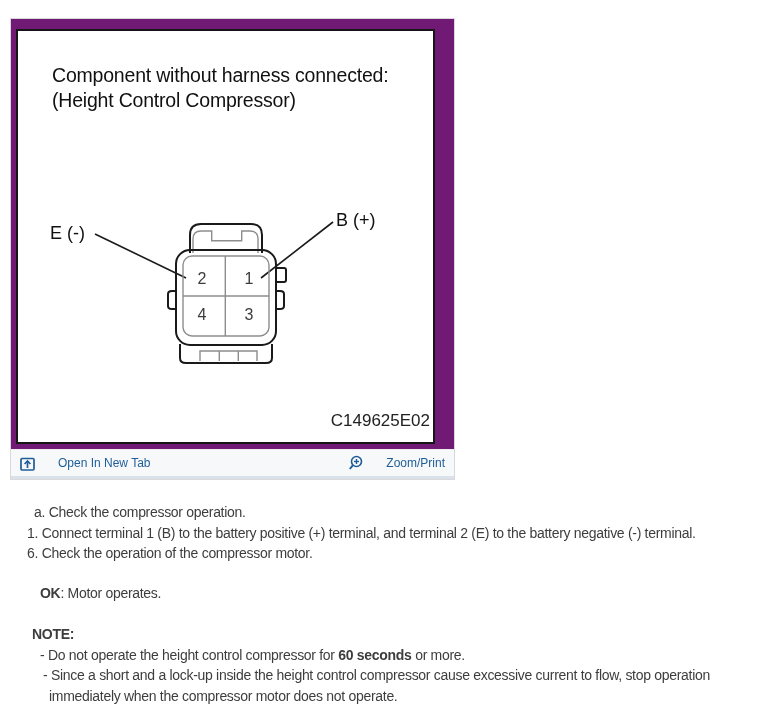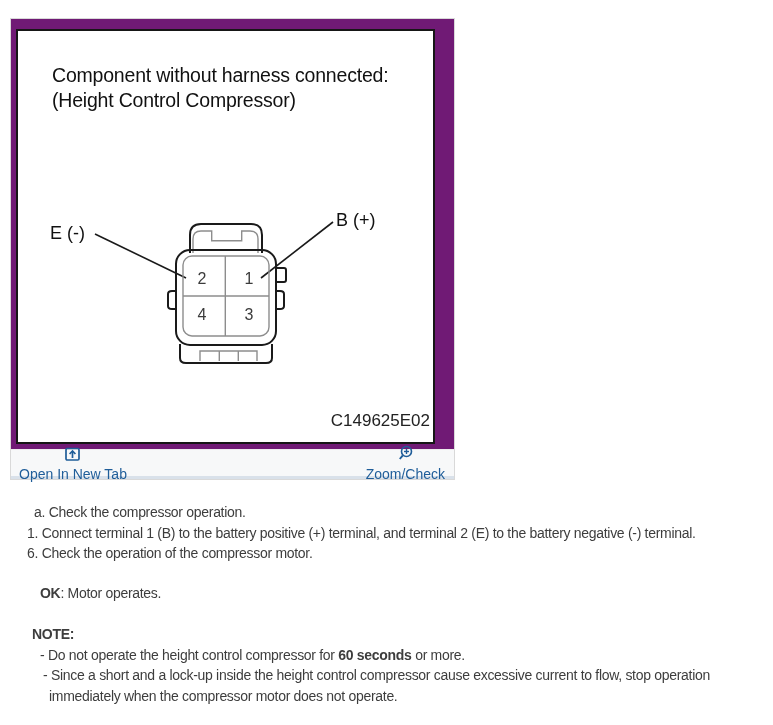--- a/index.html
+++ b/index.html
@@ -34,22 +34,22 @@
 
   
   .figure-toolbar{
     display:flex;justify-content:space-between;align-items:center;
     height:26px;padding:0 9px 0 8px;
     background:#f7f8f9;
     border-top:1px solid #ededed;
     border-bottom:3px solid #d9e1ea;
   }
   .tb-link{
-    display:flex;align-items:center;gap:4px;
-    color:#1f5d99;font-size:14px;text-decoration:none;cursor:pointer;flex-direction:column;
+    display:flex;align-items:center;gap:22px;
+    color:#1f5d99;font-size:12px;text-decoration:none;cursor:pointer;
   }
   .tb-link svg{display:block;}
 
   
   .instr{position:absolute;left:0;top:0;width:773px;font-size:14px;letter-spacing:-0.3px;line-height:18px;color:#3d3d3d;}
   .instr .line{position:absolute;white-space:nowrap;}
   .b{font-weight:bold;}
 
   
   .stroke-black{fill:none;stroke:#1a1a1a;stroke-width:2;}
@@ -113,21 +113,21 @@
       </svg>
       <span>Open In New Tab</span>
     </a>
     <a class="tb-link">
       <svg width="17" height="17" viewBox="0 0 17 17">
         <circle cx="9.5" cy="6.5" r="5" fill="none" stroke="#1f5d99" stroke-width="1.6"></circle>
         <line x1="7" y1="6.5" x2="12" y2="6.5" stroke="#1f5d99" stroke-width="1.4"></line>
         <line x1="9.5" y1="4" x2="9.5" y2="9" stroke="#1f5d99" stroke-width="1.4"></line>
         <line x1="5.8" y1="10.3" x2="2.8" y2="14" stroke="#1f5d99" stroke-width="1.9"></line>
       </svg>
-      <span>Zoom/Check</span>
+      <span>Zoom/Print</span>
     </a>
   </div>
 </div>
 
 <div class="instr">
   <div class="line" style="left:34px;top:503px;">a. Check the compressor operation.</div>
   <div class="line" style="left:27px;top:524px;">1. Connect terminal 1 (B) to the battery positive (+) terminal, and terminal 2 (E) to the battery negative (-) terminal.</div>
   <div class="line" style="left:27px;top:544px;">6. Check the operation of the compressor motor.</div>
 
   <div class="line" style="left:40px;top:584px;text-align:center;"><span class="b">OK</span><span>: Motor operates.</span></div>

